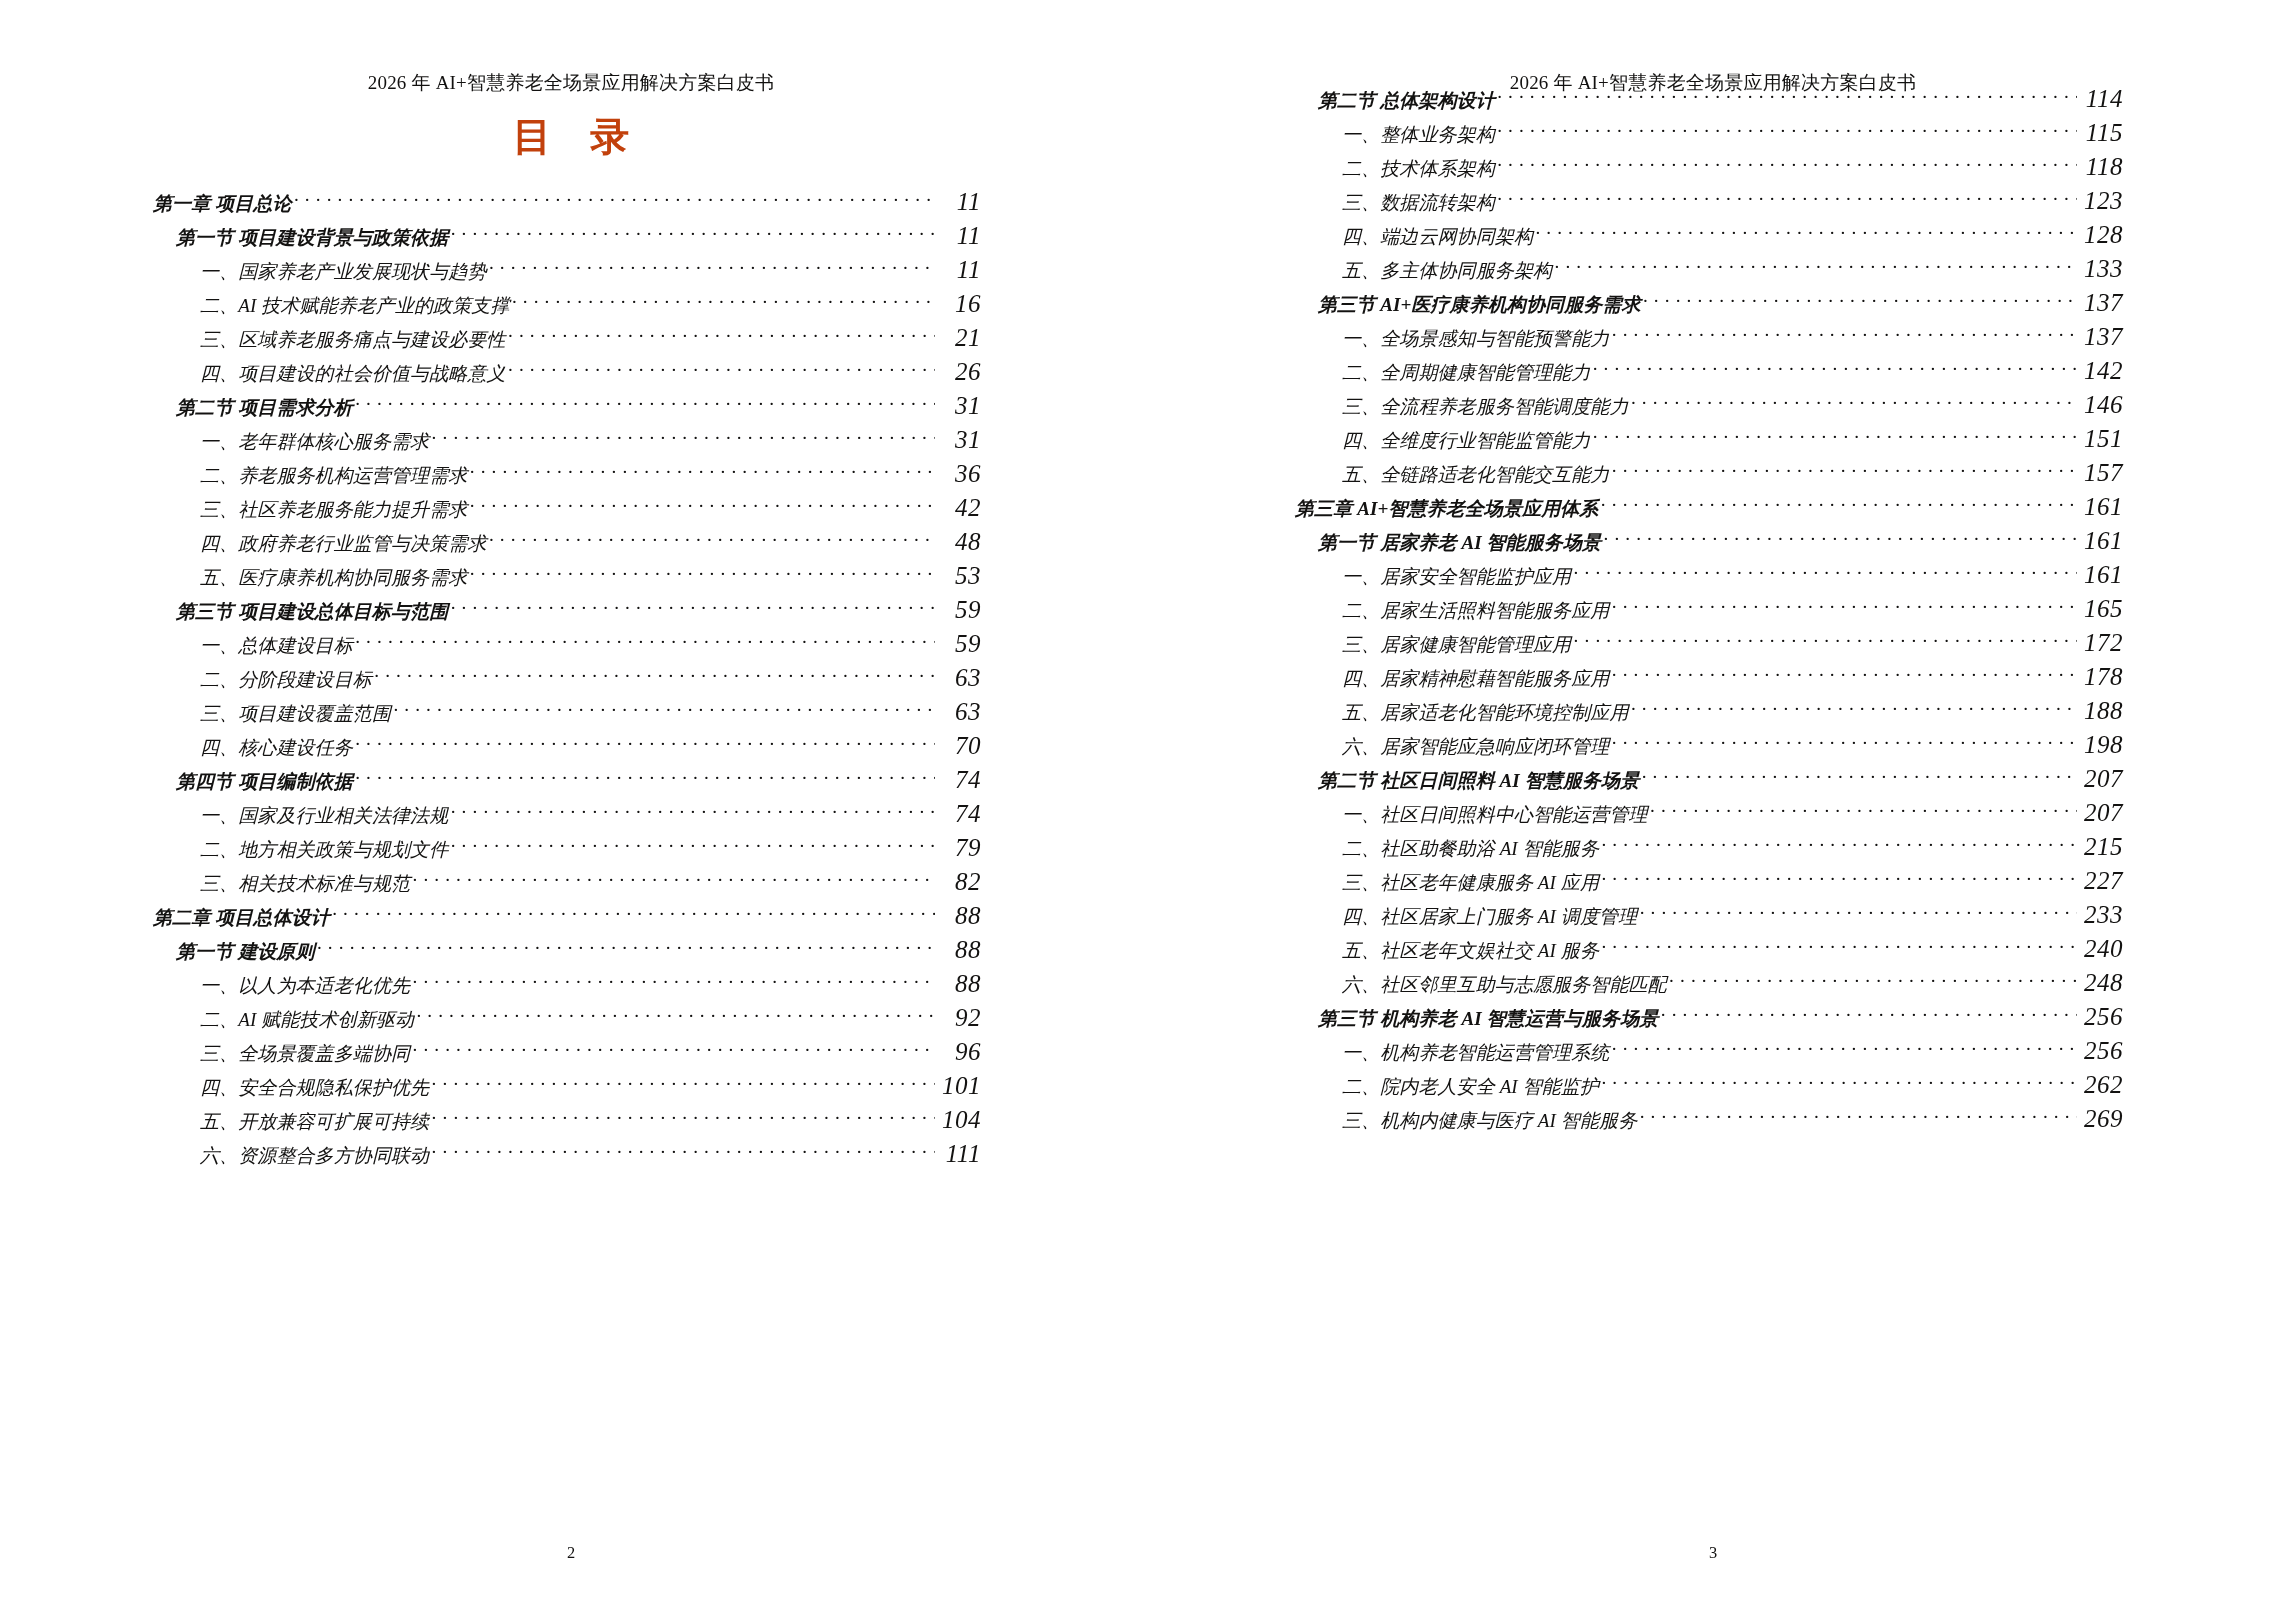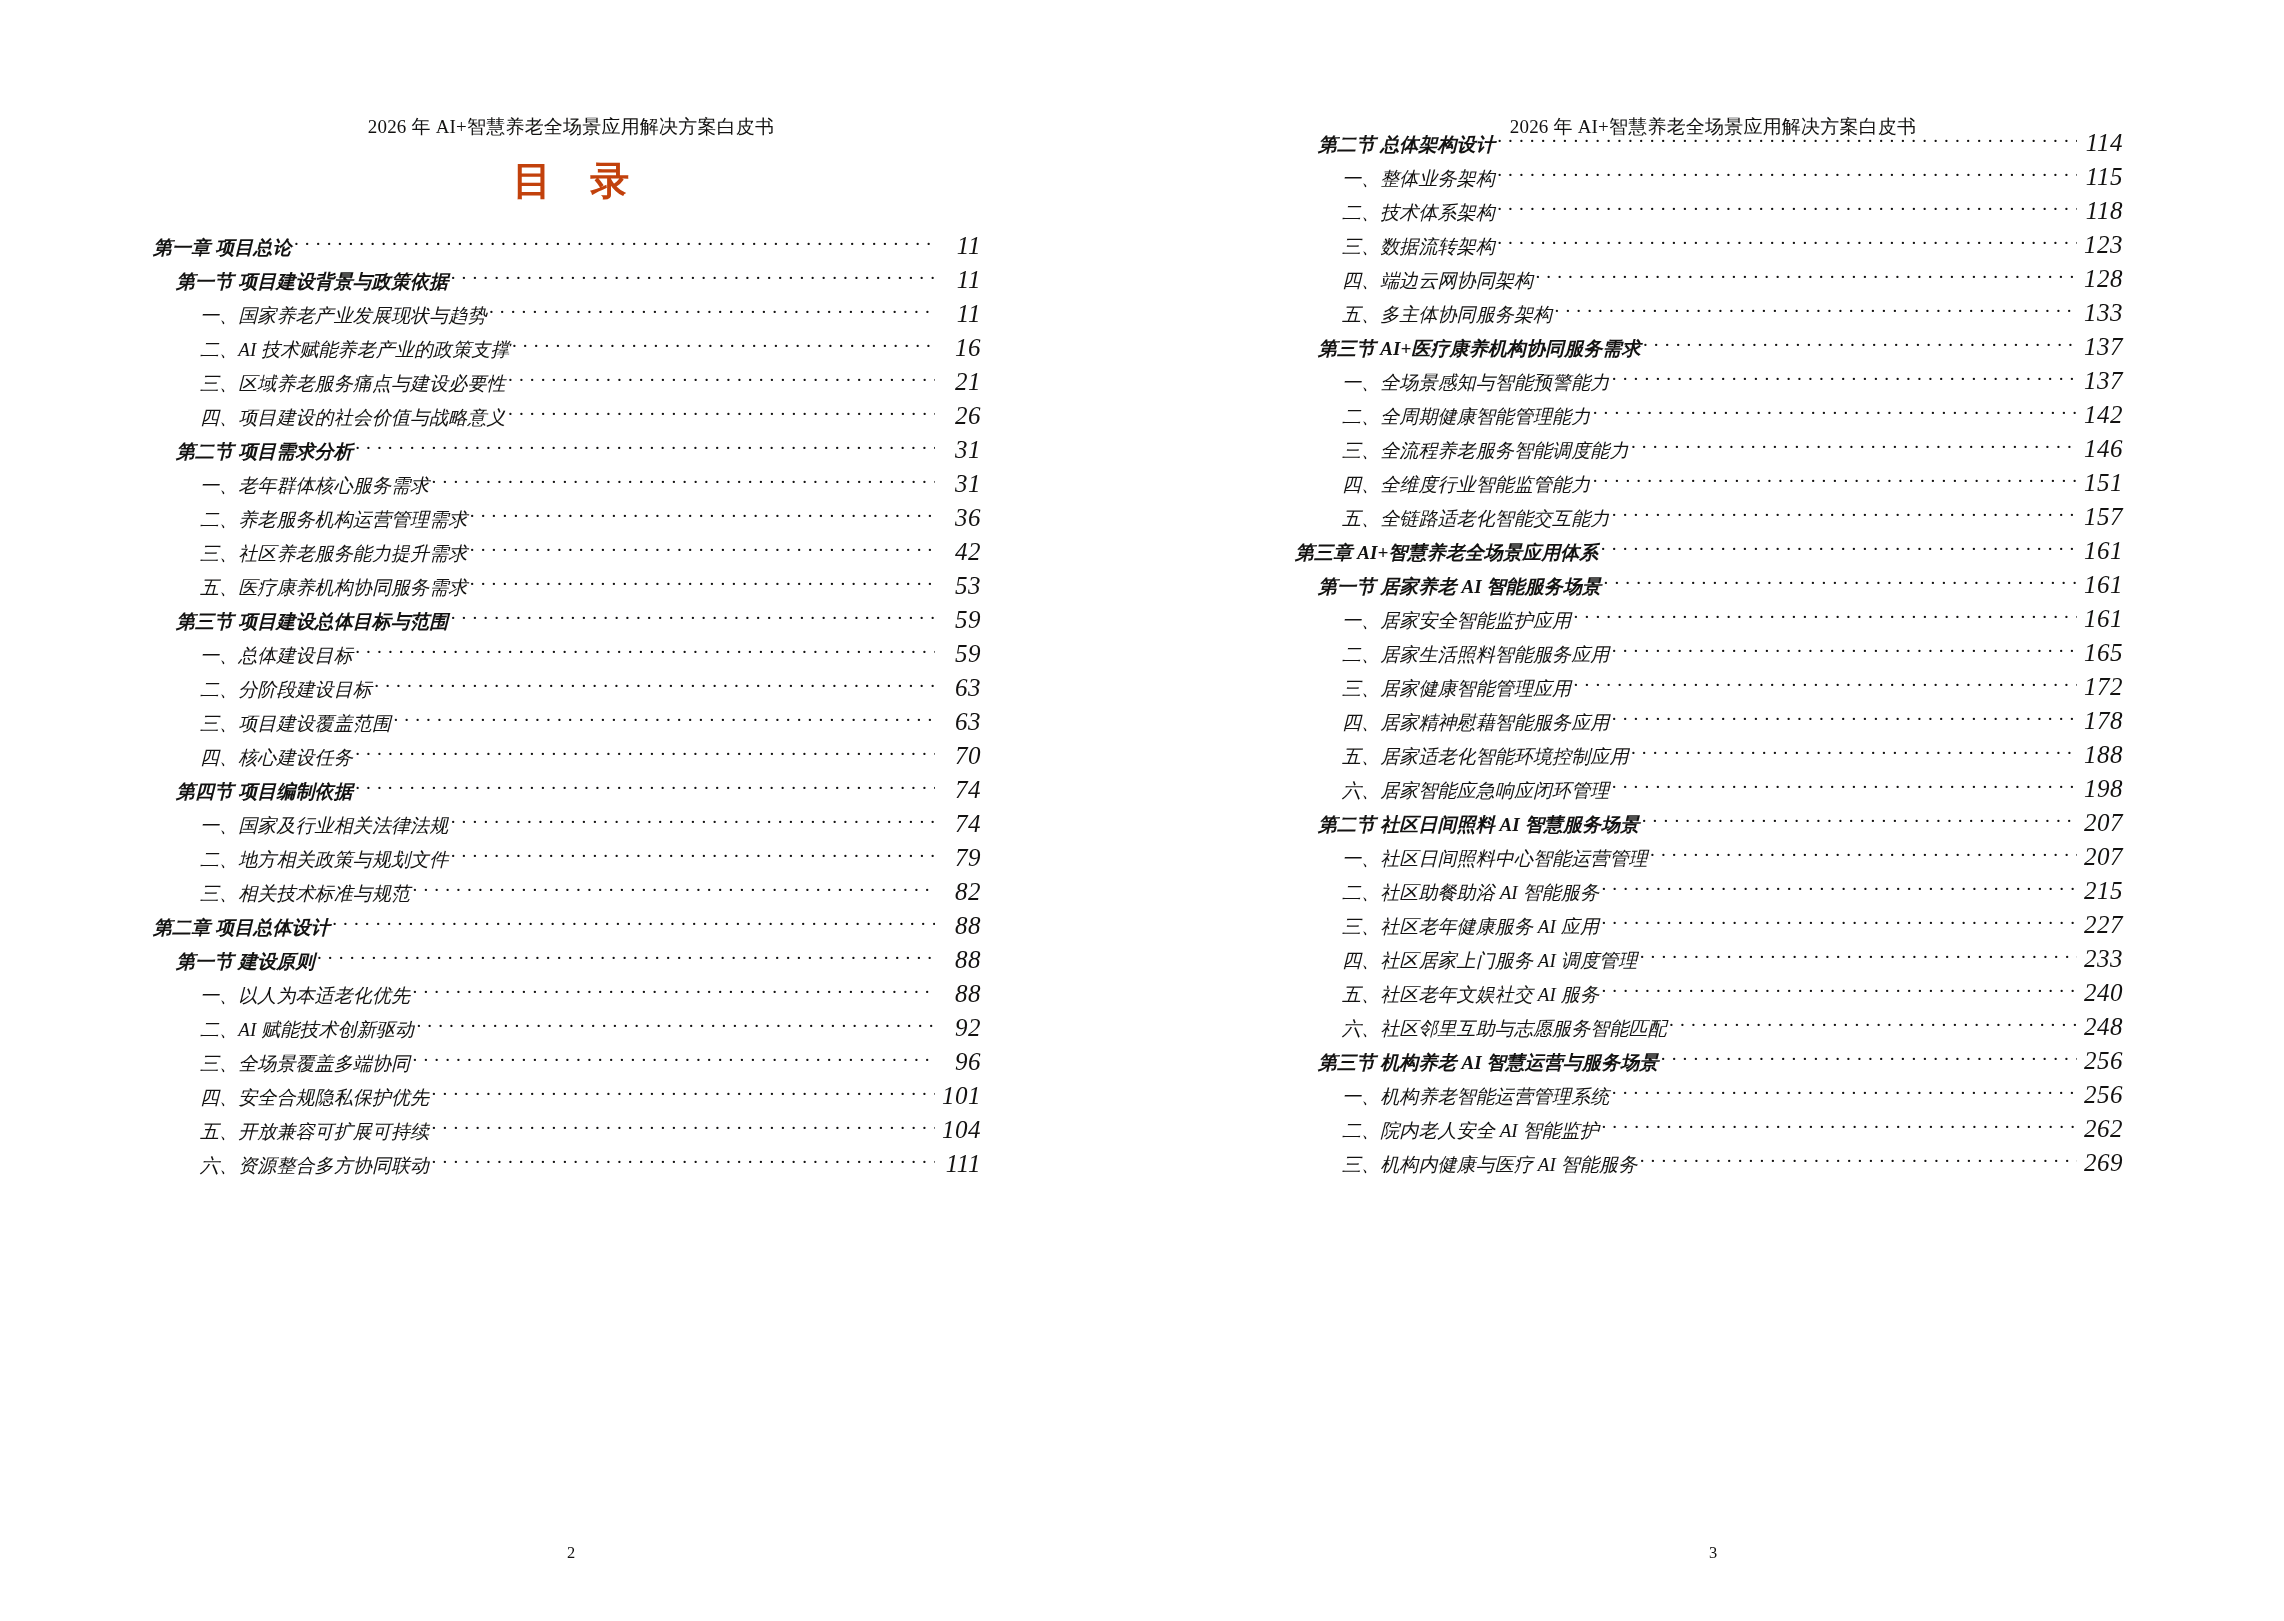--- a/index.html
+++ b/index.html
@@ -28,21 +28,20 @@
     box-sizing: border-box;
     background: #ffffff;
   }
 
   .page-inner {
     position: absolute;
     left: 144px;
     right: 144px;
     top: 0;
     bottom: 0;
-    margin-top: 44px;
   }
   .page-left .page-inner  { left: 153px; right: 153px; }
   .page-right .page-inner { left: 153px; right: 153px; }
 
   
   .running-header {
     position: absolute;
     top: 70px;
     left: 0;
     right: 0;
@@ -192,20 +191,25 @@
             <span class="toc-label">二、养老服务机构运营管理需求</span>
             <span class="toc-leader"></span>
             <span class="toc-page">36</span>
           </div>
           <div class="toc-row level-item">
             <span class="toc-label">三、社区养老服务能力提升需求</span>
             <span class="toc-leader"></span>
             <span class="toc-page">42</span>
           </div>
           <div class="toc-row level-item">
+            <span class="toc-label">四、政府养老行业监管与决策需求</span>
+            <span class="toc-leader"></span>
+            <span class="toc-page">48</span>
+          </div>
+          <div class="toc-row level-item">
             <span class="toc-label">五、医疗康养机构协同服务需求</span>
             <span class="toc-leader"></span>
             <span class="toc-page">53</span>
           </div>
           <div class="toc-row level-section">
             <span class="toc-label">第三节  项目建设总体目标与范围</span>
             <span class="toc-leader"></span>
             <span class="toc-page">59</span>
           </div>
           <div class="toc-row level-item">

